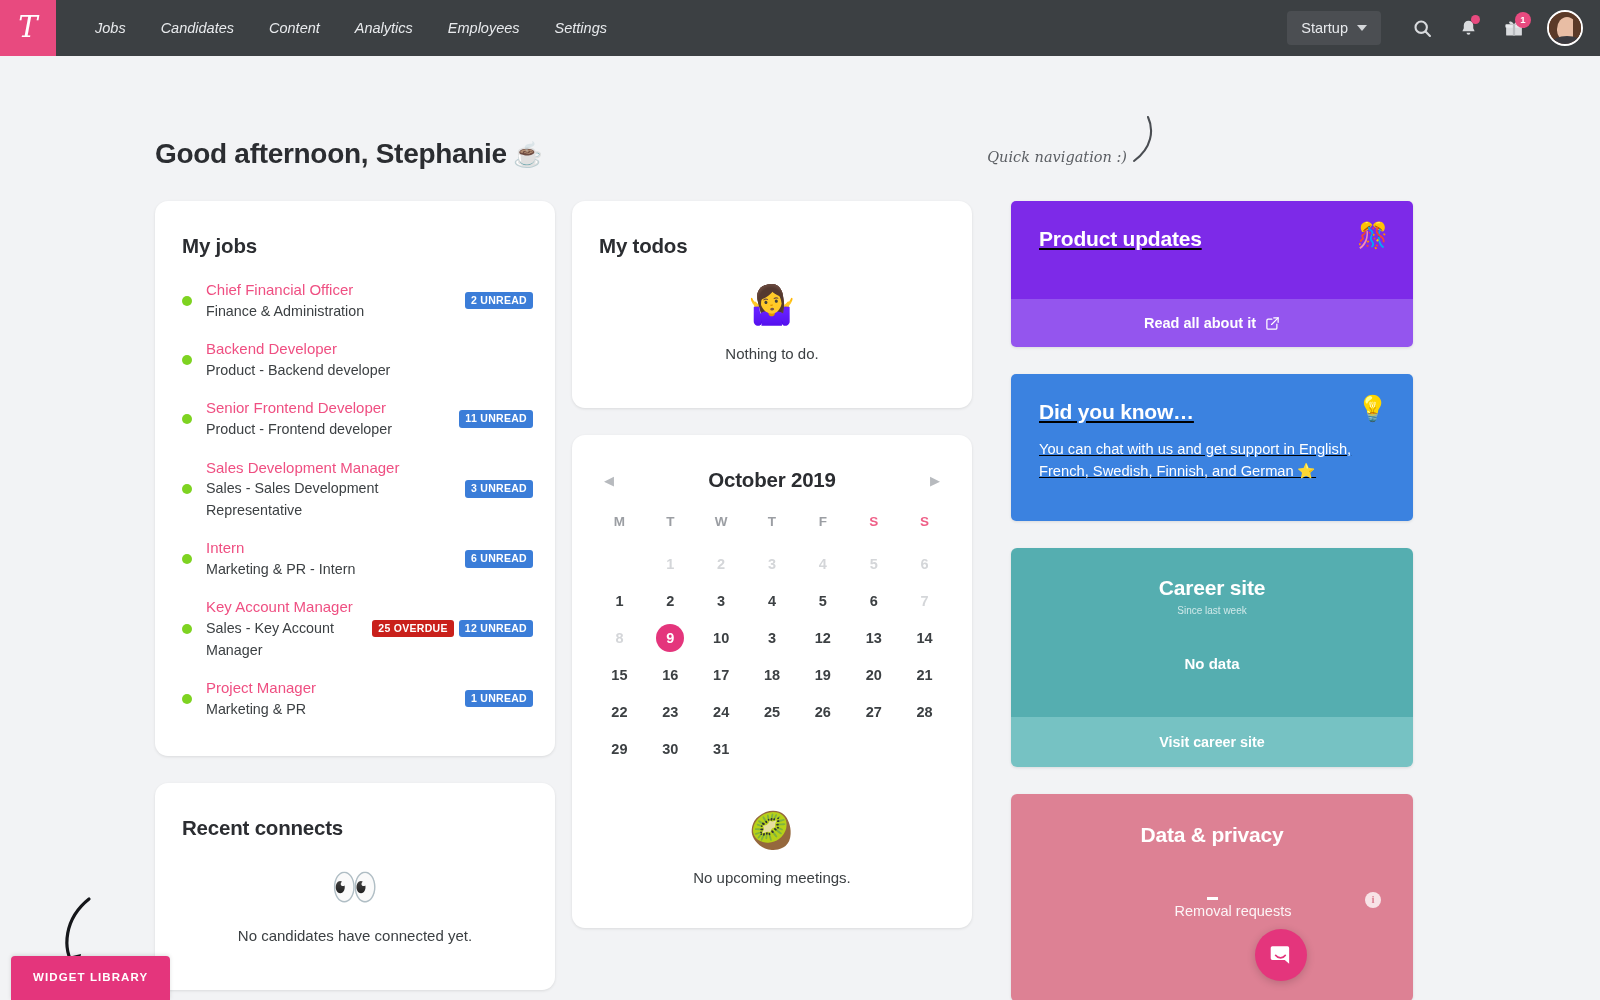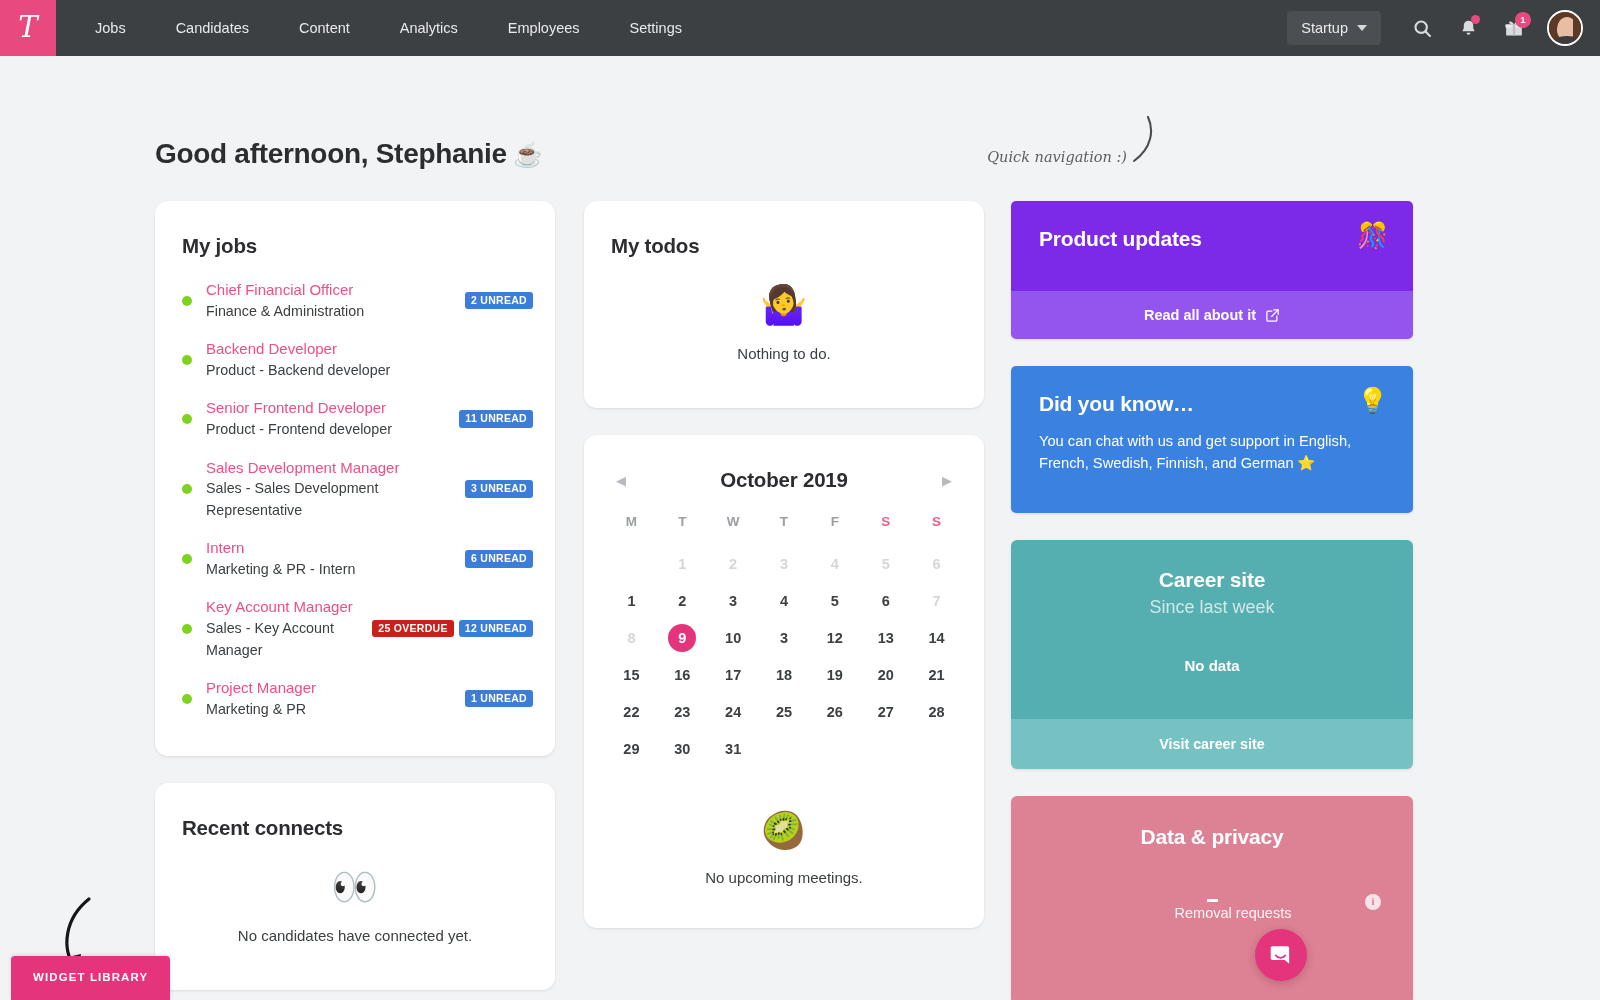--- a/index.html
+++ b/index.html
@@ -26,21 +26,21 @@
   }
   .logo-glyph {
     color: #ffffff;
     font-family: "DejaVu Serif", serif;
     font-style: italic;
     font-size: 29px;
     font-weight: 400;
     line-height: 1;
     transform: translateY(-1px);
   }
-  .nav-links { display: flex; align-items: flex-end; gap: 16px; margin-left: 22px; }
+  .nav-links { display: flex; align-items: flex-end; gap: 1px; margin-left: 22px; font-style: italic; }
   .nav-link {
     color: #e8eaed;
     font-size: 14.5px;
     padding: 8px 17px;
     cursor: pointer;
     white-space: nowrap;
   }
   .nav-right {
     margin-left: auto;
     display: flex; align-items: center;
@@ -136,21 +136,21 @@
     font-size: 14.5px;
     color: #5b5e63;
     white-space: nowrap;
   }
   .quicknav-arrow { position: absolute; right: 178px; top: 58px; }
   .wl-arrow { position: absolute; left: 55px; top: 840px; }
 
   
   .col { position: absolute; }
   .col-1 { left: 155px; top: 145px; width: 400px; }
-  .col-2 { left: 584px; top: 145px; width: 400px; }
+  .col-2 { left: 572px; top: 145px; width: 400px; }
   .col-3 { left: 1011px; top: 145px; width: 402px; }
 
   .card {
     background: #ffffff;
     border-radius: 13px;
     box-shadow: 0 1px 3px rgba(0,0,0,0.10);
     margin-bottom: 27px;
   }
   .card-title {
     font-size: 20.5px;
@@ -270,21 +270,21 @@
   .cal-footer .emoji { font-size: 36px; display: block; line-height: 1; }
   .cal-footer .txt { margin-top: 20px; font-size: 15px; color: #3c4043; }
 
   
   .promo {
     border-radius: 5px;
     margin-bottom: 27px;
     overflow: hidden;
     box-shadow: 0 1px 3px rgba(0,0,0,0.10);
   }
-  .promo-body { padding: 26px 28px 26px 28px; position: relative; }
+  .promo-body { padding: 26px 28px 34px 28px; position: relative; text-decoration: underline; }
   .promo-title {
     font-size: 21px;
     font-weight: bold;
     color: #ffffff;
     letter-spacing: -0.2px;
     margin-bottom: 14px;
   }
   .promo-text {
     font-size: 14.7px;
     line-height: 1.53;
@@ -318,21 +318,21 @@
     box-shadow: 0 1px 3px rgba(0,0,0,0.10);
   }
   .stat-body { position: relative; text-align: center; }
   .stat-title {
     font-size: 21px;
     font-weight: bold;
     color: #ffffff;
     letter-spacing: -0.2px;
   }
   .stat-sub {
-    font-size: 18px;
+    font-size: 10px;
     color: rgba(255,255,255,0.72);
     margin-top: 5px;
   }
   .stat-value {
     font-size: 15px;
     font-weight: bold;
     color: #ffffff;
   }
   .stat-label {
     font-size: 14.5px;

